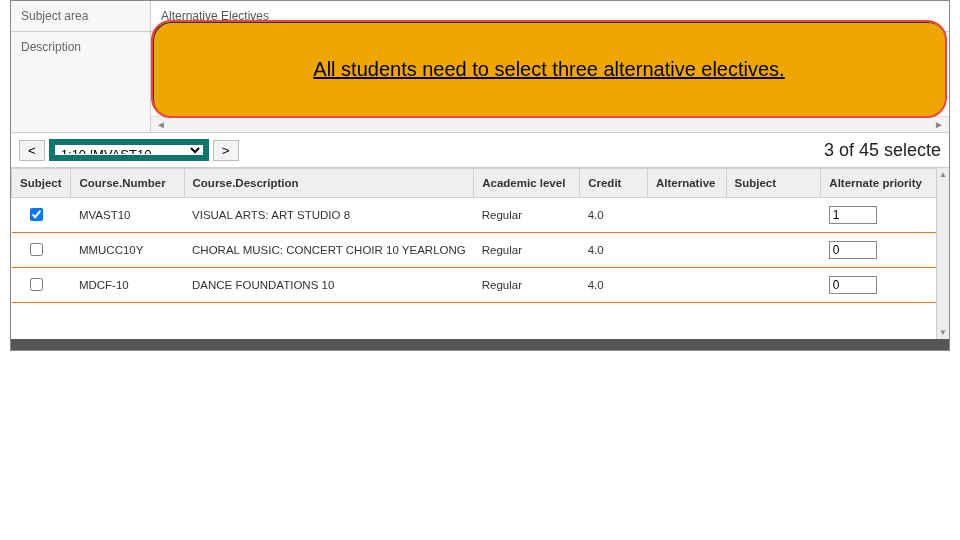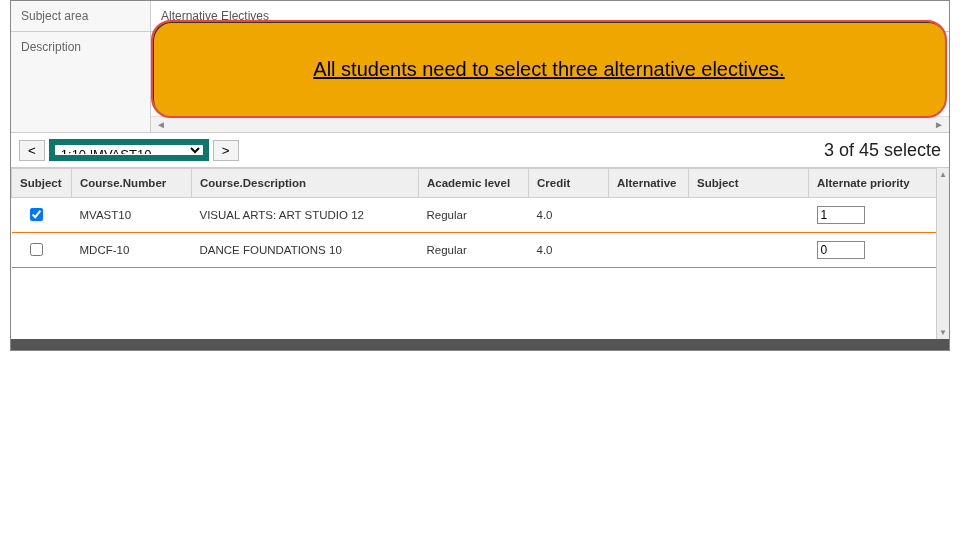--- a/index.html
+++ b/index.html
@@ -79,26 +79,36 @@
           <th class="col-credit">Credit</th>
           <th class="col-prereq">Alternative</th>
           <th class="col-status">Subject</th>
           <th class="col-alt">Alternate priority</th>
         </tr>
       </thead>
       <tbody id="tbody">
           <tr>
             <td class="sel"><input type="checkbox" checked="" style=""></td>
             <td class="col-cn">MVAST10</td>
-            <td>VISUAL ARTS: ART STUDIO 12</td>
+            <td>VISUAL ARTS: ART STUDIO 8</td>
             <td class="col-lvl">Regular</td>
             <td class="col-credit">4.0</td>
             <td class="col-prereq"></td>
             <td class="col-status"></td>
             <td class="col-alt"><input class="altbox" value="1" style=""></td>
+          </tr>
+          <tr>
+            <td class="sel"><input type="checkbox" style=""></td>
+            <td class="col-cn">MMUCC10Y</td>
+            <td>CHORAL MUSIC: CONCERT CHOIR 10 YEARLONG</td>
+            <td class="col-lvl">Regular</td>
+            <td class="col-credit">4.0</td>
+            <td class="col-prereq"></td>
+            <td class="col-status"></td>
+            <td class="col-alt"><input class="altbox" value="0" style=""></td>
           </tr>
           <tr>
             <td class="sel"><input type="checkbox" style=""></td>
             <td class="col-cn">MDCF-10</td>
             <td>DANCE FOUNDATIONS 10</td>
             <td class="col-lvl">Regular</td>
             <td class="col-credit">4.0</td>
             <td class="col-prereq"></td>
             <td class="col-status"></td>
             <td class="col-alt"><input class="altbox" value="0" style=""></td>

